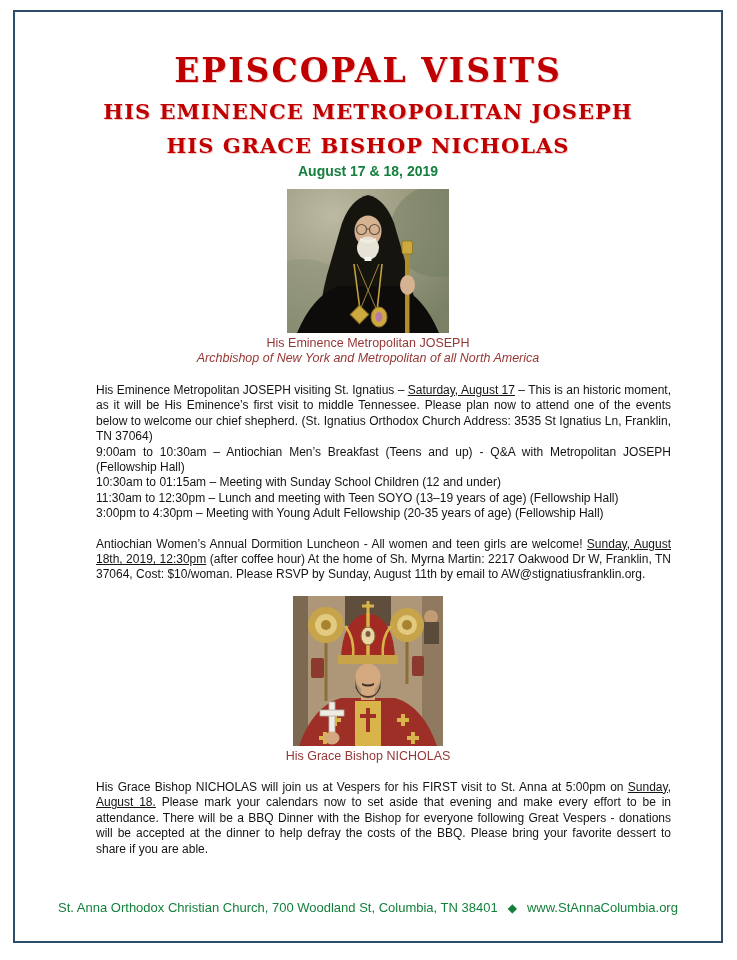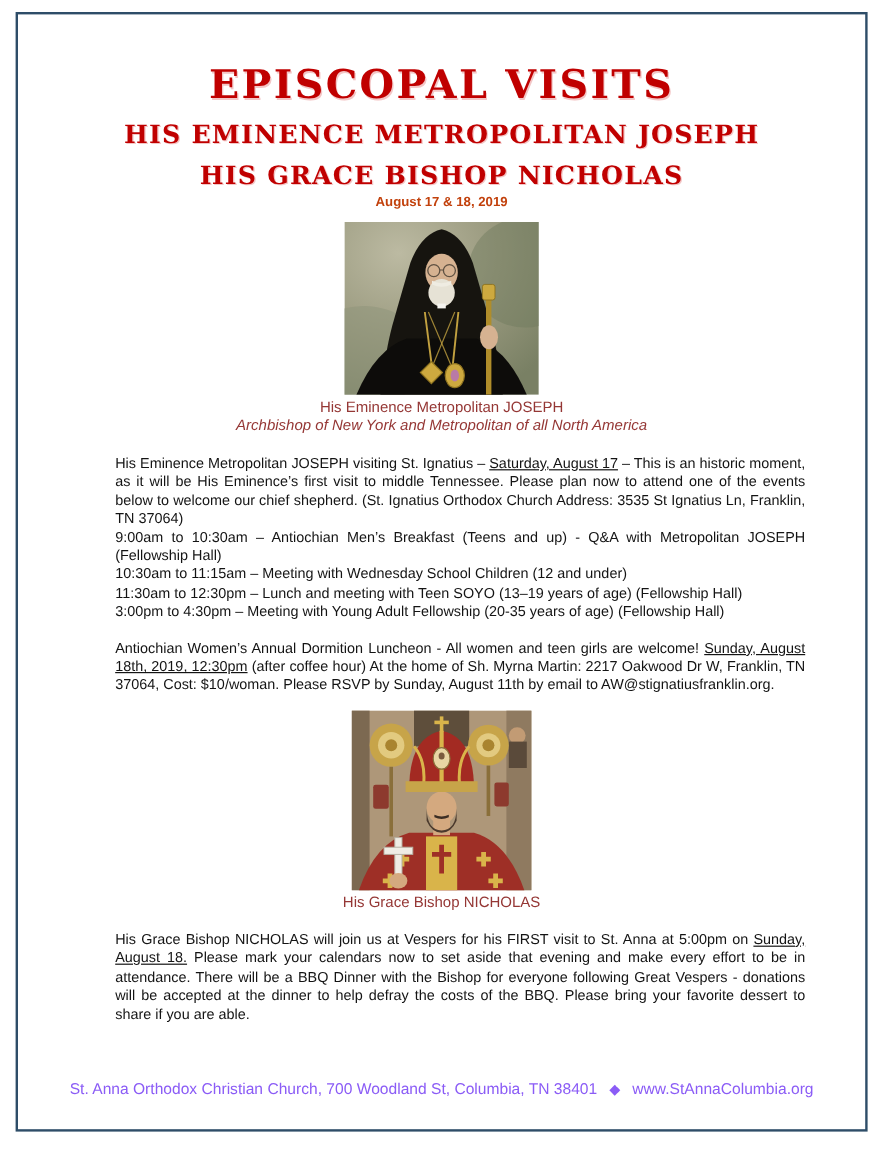--- a/index.html
+++ b/index.html
@@ -38,23 +38,23 @@
     line-height: 25px;
     letter-spacing: 1px;
     color: #c00000;
     text-shadow: 1px 1px 0 #f3c6c6;
   }
   .sub1 { margin-top: 10px; }
   .sub2 { margin-top: 9px; }
   .event-date {
     margin-top: 5px;
     text-align: center;
-    font-size: 11px;
+    font-size: 14px;
     font-weight: bold;
-    color: #c2410c;
+    color: #15803d;
   }
   .photo { display: block; margin: 0 auto; }
   .photo-1 { margin-top: 10px; width: 162px; height: 144px; }
   .photo-2 { margin-top: 13px; width: 150px; height: 150px; }
   .caption {
     margin-top: 3px;
     text-align: center;
     font-size: 12.5px;
     line-height: 15px;
     color: #953735;
@@ -69,21 +69,21 @@
   .justify { text-align: justify; }
   .p1 { margin-top: 17px; }
   .p2 { margin-top: 15px; }
   .p3 { margin-top: 16px; }
   .u { text-decoration: underline; }
   .footer {
     position: absolute;
     left: 0; right: 0; bottom: 26px;
     text-align: center;
     font-size: 13px;
-    color: #8b5cf6;
+    color: #15803d;
   }
   .footer .diamond { font-size: 12px; padding: 0 10px; }
 </style>
 </head>
 <body>
 
 <div class="page">
 
   <div class="flyer-title">EPISCOPAL VISITS</div>
   <div class="flyer-subtitle sub1">HIS EMINENCE METROPOLITAN JOSEPH</div>
@@ -129,21 +129,21 @@
   </svg>
 
   <div class="caption">
     <div>His Eminence Metropolitan JOSEPH</div>
     <div class="sub">Archbishop of New York and Metropolitan of all North America</div>
   </div>
 
   <div class="body-block p1">
     <div class="justify"><span>His Eminence Metropolitan JOSEPH visiting St. Ignatius – </span><span class="u">Saturday, August 17</span><span> – This is an historic moment, as it will be His Eminence’s first visit to middle Tennessee. Please plan now to attend one of the events below to welcome our chief shepherd.  (St. Ignatius Orthodox Church Address: 3535 St Ignatius Ln, Franklin, TN 37064)</span></div>
     <div class="justify">9:00am to 10:30am – Antiochian Men’s Breakfast (Teens and up) - Q&amp;A with Metropolitan JOSEPH (Fellowship Hall)</div>
-    <div>10:30am to 11:15am – Meeting with Wednesday School Children (12 and under)</div>
+    <div>10:30am to 01:15am – Meeting with Sunday School Children (12 and under)</div>
     <div>11:30am to 12:30pm – Lunch and meeting with Teen SOYO (13–19 years of age) (Fellowship Hall)</div>
     <div>3:00pm to 4:30pm – Meeting with Young Adult Fellowship (20-35 years of age) (Fellowship Hall)</div>
   </div>
 
   <div class="body-block p2 justify"><span>Antiochian Women’s Annual Dormition Luncheon - All women and teen girls are welcome! </span><span class="u">Sunday, August 18th, 2019, 12:30pm</span><span> (after coffee hour) At the home of Sh. Myrna Martin: 2217 Oakwood Dr W, Franklin, TN 37064, Cost: $10/woman. Please RSVP by Sunday, August 11th by email to AW@stignatiusfranklin.org.</span></div>
 
   <svg class="photo photo-2" viewBox="0 0 150 150" aria-hidden="true">
     <rect width="150" height="150" fill="#ae9779"></rect>
     <rect x="0" width="15" height="150" fill="#7c6951"></rect>
     <rect x="129" width="21" height="150" fill="#8f7a60"></rect>

